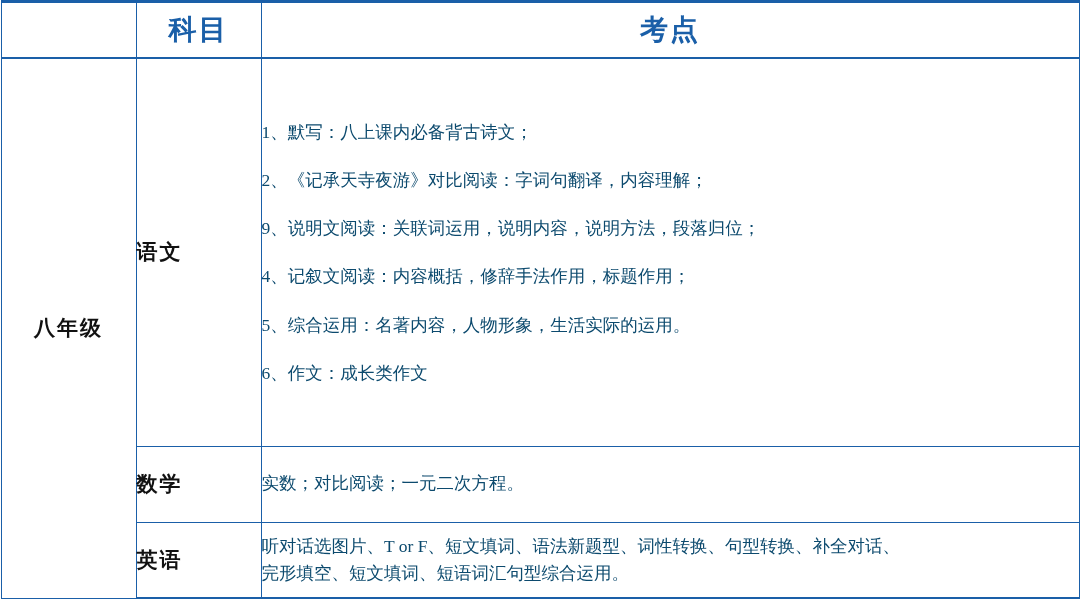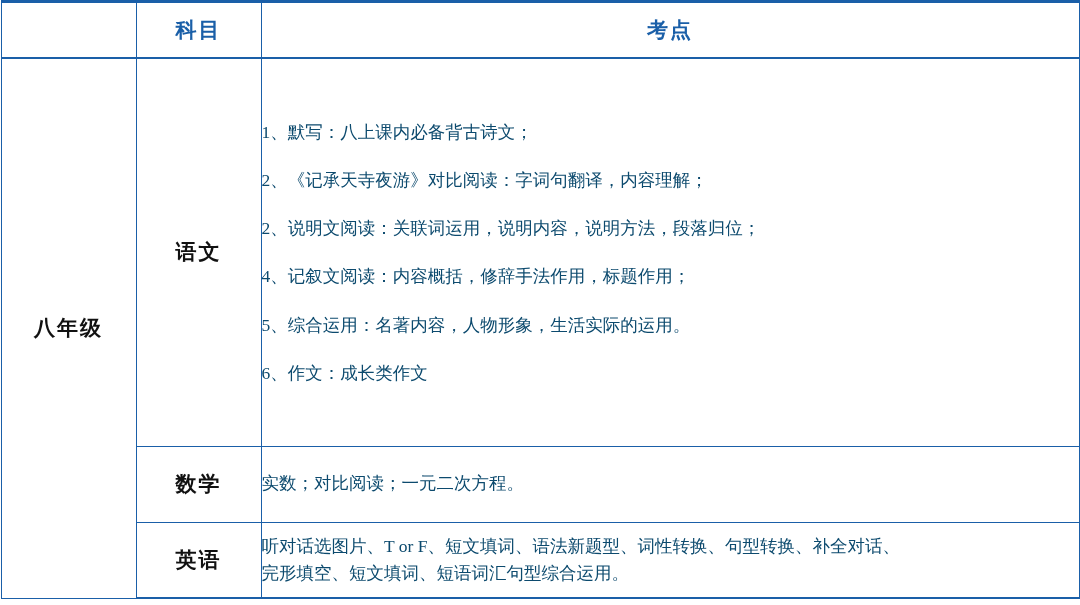--- a/index.html
+++ b/index.html
@@ -36,36 +36,36 @@
   .col-subject { width: 125px; }
   .col-points { width: 818px; }
 
   thead th {
     background: #ffffff;
     border-top: 3px solid #1a5fa8 !important;
     border-bottom: 2px solid #1a5fa8 !important;
     height: 54px;
     color: #1a5fa8;
     font-weight: bold;
-    font-size: 21px;
+    font-size: 28px;
     letter-spacing: 2px;
     text-align: center;
   }
   thead th.blank-head { color: transparent; }
 
   td.grade-cell {
     text-align: center;
     font-weight: bold;
     font-size: 21px;
     letter-spacing: 2px;
     color: #111;
     margin-left: 24px;
   }
   td.subject-cell {
-    text-align: center;
+    text-align: left;
     font-weight: bold;
     font-size: 21px;
     letter-spacing: 2px;
     color: #111;
   }
   td.points-cell {
     text-align: left;
     font-size: 17.5px;
     line-height: 1.5;
     padding: 10px 12px 10px 10px;
@@ -109,21 +109,21 @@
         <th>考点</th>
       </tr>
     </thead>
     <tbody>
       <tr class="row-chinese">
         <td class="grade-cell" rowspan="3">八年级</td>
         <td class="subject-cell">语文</td>
         <td class="points-cell">
           <p class="point-line">1、默写：八上课内必备背古诗文；</p>
           <p class="point-line">2、《记承天寺夜游》对比阅读：字词句翻译，内容理解；</p>
-          <p class="point-line">2、说明文阅读：关联词运用，说明内容，说明方法，段落归位；</p>
+          <p class="point-line">9、说明文阅读：关联词运用，说明内容，说明方法，段落归位；</p>
           <p class="point-line">4、记叙文阅读：内容概括，修辞手法作用，标题作用；</p>
           <p class="point-line">5、综合运用：名著内容，人物形象，生活实际的运用。</p>
           <p class="point-line">6、作文：成长类作文</p>
         </td>
       </tr>
       <tr class="row-math">
         <td class="subject-cell">数学</td>
         <td class="points-cell math-points">
           <p class="simple-line">实数；对比阅读；一元二次方程。</p>
         </td>

